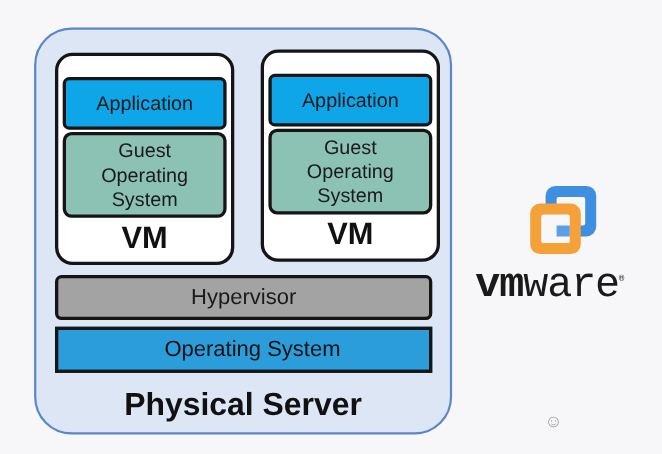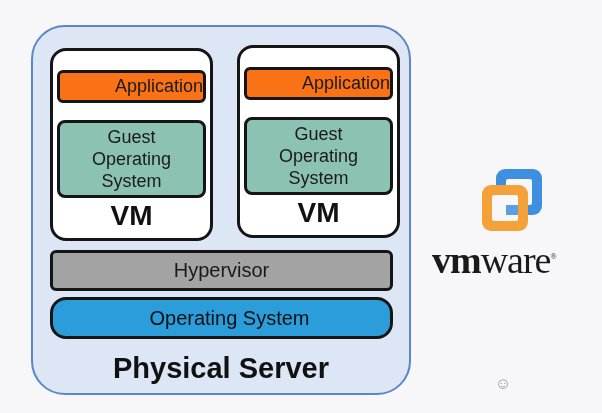--- a/index.html
+++ b/index.html
@@ -14,55 +14,55 @@
     box-sizing: border-box;
   }
   .vm {
     position: absolute; top: 48px; width: 163px; height: 193px;
     background: #ffffff; border: 3px solid #151515; border-radius: 16px;
     box-sizing: border-box;
   }
   .vm.left { left: 50px; }
   .vm.right { left: 237px; top: 45px; height: 193px; }
   .app {
-    position: absolute; left: 4px; right: 4px; top: 19px; height: 33px;
-    background: #f97316; border: 3px solid #151515; border-radius: 6px;
-    box-sizing: border-box; display: flex; align-items: center; justify-content: flex-end;
+    position: absolute; left: 4px; right: 4px; top: 19px; height: 48px;
+    background: #0ea5e9; border: 3px solid #151515; border-radius: 6px;
+    box-sizing: border-box; display: flex; align-items: center; justify-content: center;
     font-size: 18px; color: #1a1a1a;
   }
   .guest {
     position: absolute; left: 4px; right: 4px; top: 69px; height: 78px;
     background: #8cc2b4; border: 3px solid #151515; border-radius: 8px;
     box-sizing: border-box; display: flex; flex-direction: column; align-items: center; justify-content: center;
     font-size: 18px; line-height: 22px; color: #1a1a1a; text-align: center;
   }
   .vm-label {
     position: absolute; left: 0; right: 0; bottom: 6px; text-align: center;
     font-weight: bold; font-size: 28px; color: #111;
   }
   .hypervisor {
     position: absolute; left: 50px; top: 250px; width: 343px; height: 41px;
     background: #a3a3a3; border: 3px solid #151515; border-radius: 6px;
     box-sizing: border-box; display: flex; align-items: center; justify-content: center;
     font-size: 20px; color: #1a1a1a;
   }
   .hostos {
     position: absolute; left: 50px; top: 297px; width: 343px; height: 42px;
-    background: #2b9ddb; border: 3px solid #151515; border-radius: 16px;
+    background: #2b9ddb; border: 3px solid #151515; border-radius: 0;
     box-sizing: border-box; display: flex; align-items: center; justify-content: center;
     font-size: 20px; color: #111; padding-left: 16px;
   }
   .server-label {
     position: absolute; left: 31px; width: 380px; top: 352px; text-align: center;
     font-weight: bold; font-size: 29px; color: #111;
   }
   .logo { position: absolute; left: 476px; top: 165px; width: 72px; height: 72px; }
   .brand {
     position: absolute; left: 432px; top: 238px; width: 160px;
-    font-size: 38px; letter-spacing: -1px; color: #1a1a1a; font-family: Liberation Serif, serif;
+    font-size: 38px; letter-spacing: -1px; color: #1a1a1a; font-family: Liberation Mono, monospace;
   }
   .brand .vm-part { font-weight: bold; }
   .watermark {
     position: absolute; left: 495px; top: 375px; display: flex; align-items: center; gap: 6px;
     color: #555; font-size: 15px;
   }
 </style>
 </head>
 <body>
 

